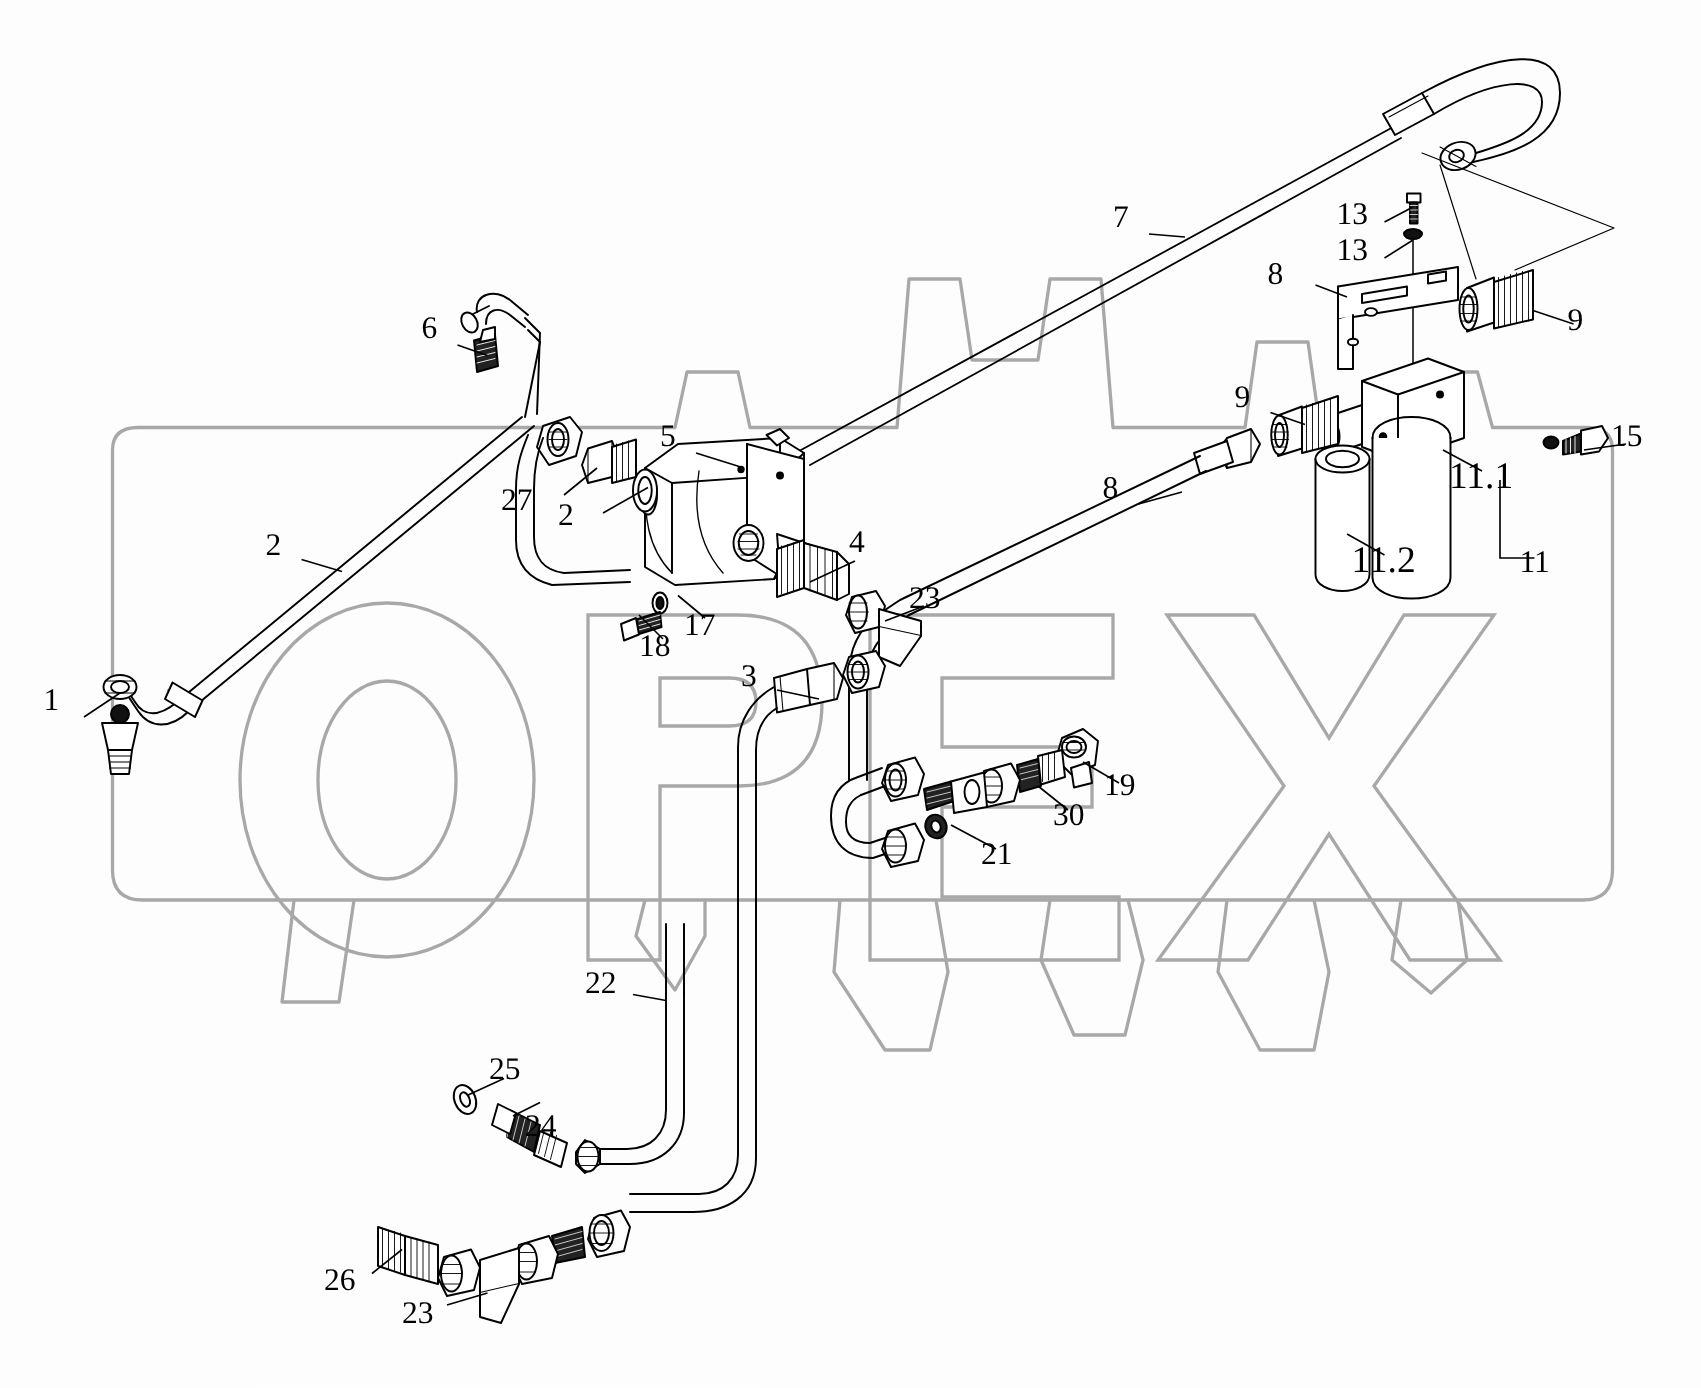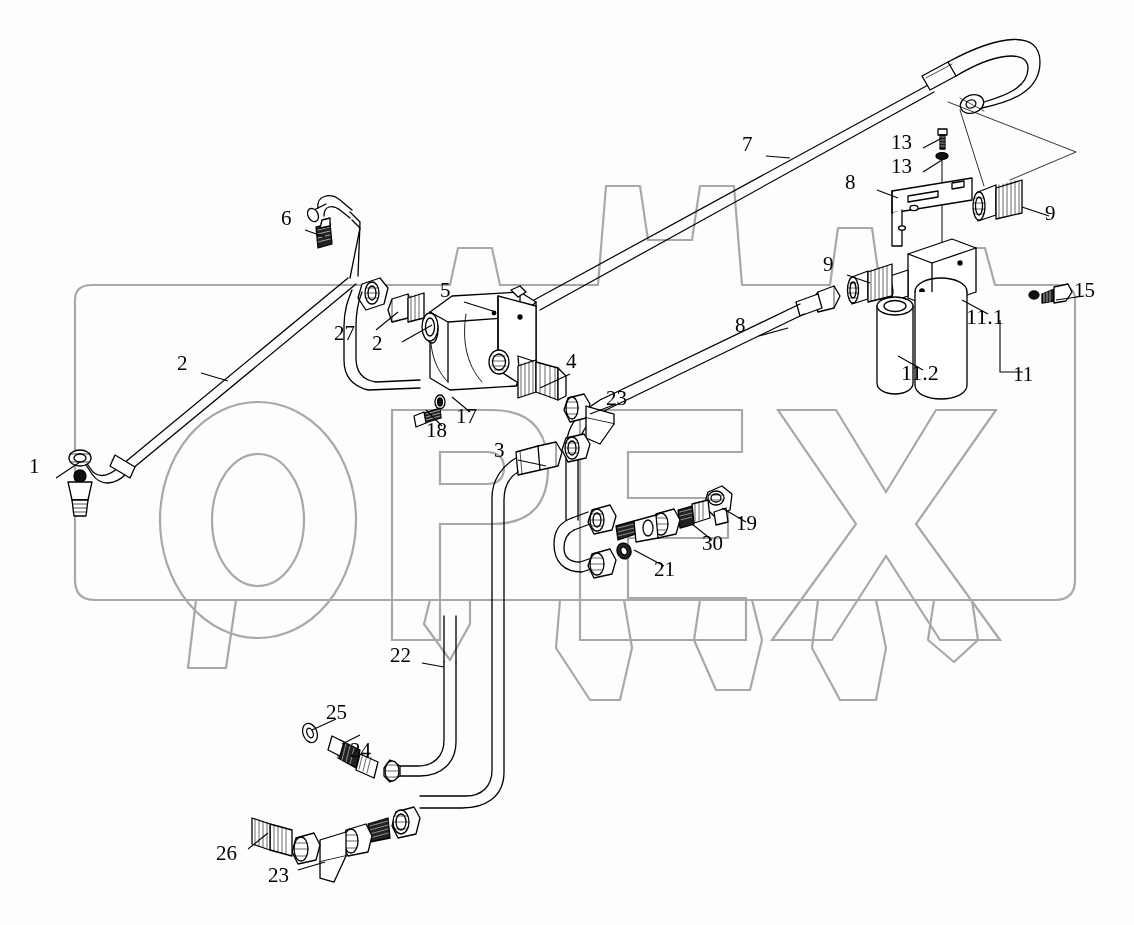--- a/index.html
+++ b/index.html
@@ -23,21 +23,21 @@
     top: 0;
   }
   .lbl {
     position: absolute;
     font-family: "Liberation Serif", serif;
     font-size: 21px;
     color: #000;
     white-space: nowrap;
     user-select: none;
   }
-  .lbl.small { font-size: 22px; }
+  .lbl.small { font-size: 25px; }
 </style>
 </head>
 <body>
 
 <div id="canvas">
 
   <svg width="1134" height="925" aria-hidden="true">
     <g stroke="#a8a8a8" stroke-width="2.2" fill="none" stroke-linejoin="round">
 
       <path d="M75,300 L75,580 Q75,600 95,600 L1055,600 Q1075,600 1075,580 L1075,300

